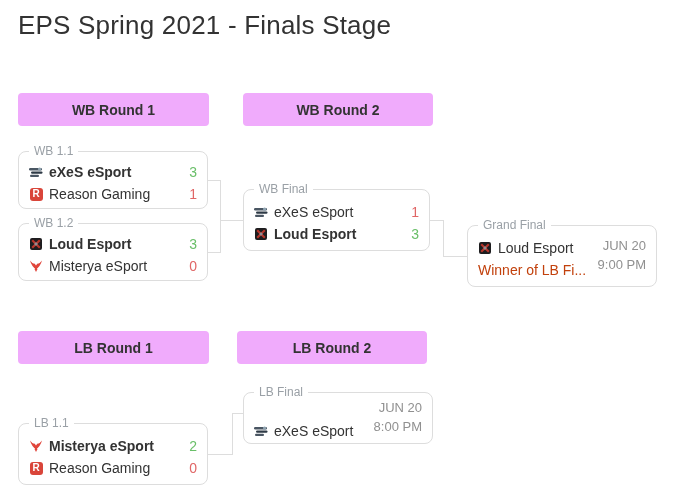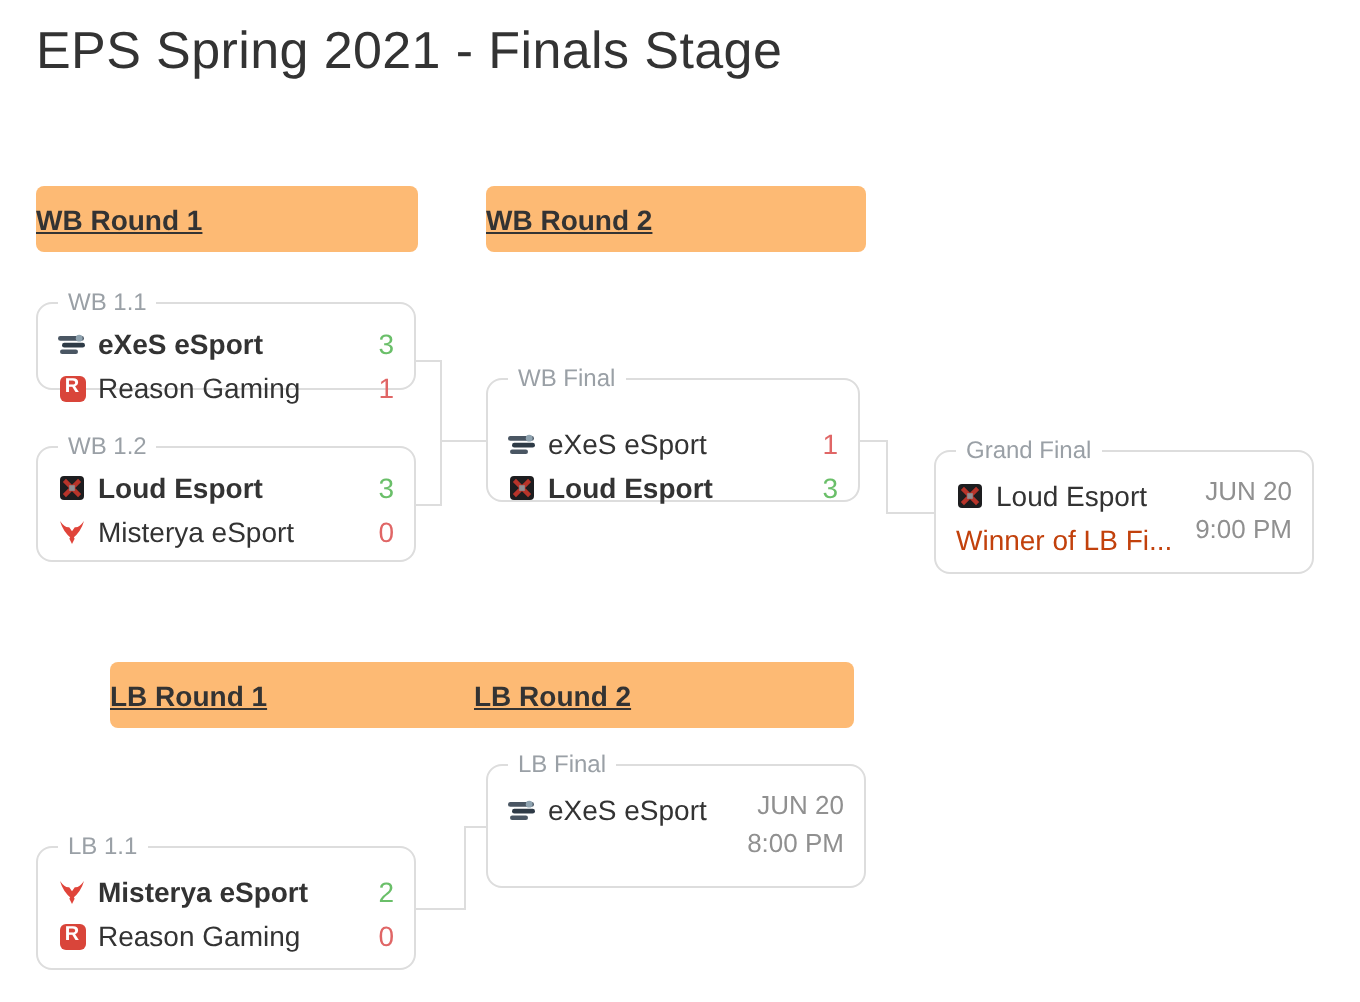--- a/index.html
+++ b/index.html
@@ -1,23 +1,23 @@
 <!DOCTYPE html>
 <html><head>
 <meta charset="utf-8">
 <style>
   html,body{margin:0;padding:0;background:#fff;}
   body{font-family:"Liberation Sans","DejaVu Sans",sans-serif;color:#333;}
   .canvas{position:relative;width:680px;height:501px;background:#fff;overflow:hidden;}
 
   .page-title{position:absolute;left:18px;top:10px;font-size:26px;font-weight:400;color:#333;letter-spacing:.2px;}
 
-  .round-header{position:absolute;height:33px;background:#fdba74;border-radius:4px;
-    display:flex;align-items:center;justify-content:flex-start;
-    font-size:14px;font-weight:700;color:#333;text-decoration:underline;}
+  .round-header{position:absolute;height:33px;background:#f0abfc;border-radius:4px;
+    display:flex;align-items:center;justify-content:center;
+    font-size:14px;font-weight:700;color:#333;}
 
   .match{position:absolute;background:#fff;border:1px solid #ddd;border-radius:8px;
     box-sizing:border-box;padding:9px 0 6px 0;cursor:pointer;}
   .match-label{position:absolute;top:-8px;left:10px;background:#fff;padding:0 5px;
     font-size:12px;color:#9aa0a6;white-space:nowrap;}
   .team{display:flex;align-items:center;height:22px;padding:0 10px;gap:6px;}
   .logo{width:14px;height:14px;flex:0 0 14px;display:inline-flex;align-items:center;justify-content:center;}
   .logo-box-r{width:13px;height:13px;background:#d9453a;border-radius:3px;color:#fff;
     font-size:10px;font-weight:700;display:flex;align-items:center;justify-content:center;line-height:1;}
   .tname{flex:1;font-size:14px;color:#333;white-space:nowrap;overflow:hidden;}
@@ -38,39 +38,39 @@
 <div class="canvas">
 
   <div class="page-title">EPS Spring 2021 - Finals Stage</div>
 
   <div class="round-header" style="left:18px;top:93px;width:191px;">
       <span>WB Round 1</span>
     </div>
   <div class="round-header" style="left:243px;top:93px;width:190px;">
       <span>WB Round 2</span>
     </div>
-  <div class="round-header" style="left:18px;top:331px;width:191px;margin-left:37px;">
+  <div class="round-header" style="left:18px;top:331px;width:191px;">
       <span>LB Round 1</span>
     </div>
   <div class="round-header" style="left:237px;top:331px;width:190px;">
       <span>LB Round 2</span>
     </div>
 
   <div class="line" style="left:208px;top:180px;width:13px;height:1px;"></div>
   <div class="line" style="left:208px;top:252px;width:13px;height:1px;"></div>
   <div class="line" style="left:220px;top:180px;width:1px;height:73px;"></div>
   <div class="line" style="left:220px;top:220px;width:23px;height:1px;"></div>
   <div class="line" style="left:430px;top:220px;width:13px;height:1px;"></div>
   <div class="line" style="left:443px;top:220px;width:1px;height:37px;"></div>
   <div class="line" style="left:443px;top:256px;width:24px;height:1px;"></div>
   <div class="line" style="left:208px;top:454px;width:25px;height:1px;"></div>
   <div class="line" style="left:232px;top:413px;width:1px;height:42px;"></div>
   <div class="line" style="left:232px;top:413px;width:11px;height:1px;"></div>
 
-  <div class="match" style="left:18px;top:151px;width:190px;height:44px;">
+  <div class="match" style="left:18px;top:151px;width:190px;height:58px;">
     <span class="match-label">WB 1.1</span>
     <div class="team winner">
       <span class="logo">
         <svg width="14" height="14" viewBox="0 0 14 14">
             <rect x="0" y="3" width="13" height="2.4" rx="1.2" fill="#4a5663"></rect>
             <rect x="2" y="6.4" width="11.5" height="2.4" rx="1.2" fill="#2e3a46"></rect>
             <rect x="1" y="9.8" width="9" height="2.2" rx="1.1" fill="#4a5663"></rect>
             <circle cx="10.6" cy="4.1" r="1.7" fill="#8fa3b0"></circle>
           </svg>
       </span>
@@ -104,21 +104,21 @@
         <svg width="14" height="14" viewBox="0 0 14 14">
             <path d="M1 1.5 Q2.5 7 7 10.5 Q11.5 7 13 1.5 Q10.5 5 8.4 4.6 L7 6.6 L5.6 4.6 Q3.5 5 1 1.5 Z" fill="#e0443a"></path>
             <path d="M7 7.6 L8.3 10.4 L7 13 L5.7 10.4 Z" fill="#e0443a"></path>
           </svg>
       </span>
       <span class="tname">Misterya eSport</span>
       <span class="score loss">0</span>
     </div>
   </div>
 
-  <div class="match" style="left:243px;top:189px;width:187px;height:62px;padding-top:21px;">
+  <div class="match" style="left:243px;top:189px;width:187px;height:62px;padding-top:11px;">
     <span class="match-label">WB Final</span>
     <div class="team">
       <span class="logo">
         <svg width="14" height="14" viewBox="0 0 14 14">
             <rect x="0" y="3" width="13" height="2.4" rx="1.2" fill="#4a5663"></rect>
             <rect x="2" y="6.4" width="11.5" height="2.4" rx="1.2" fill="#2e3a46"></rect>
             <rect x="1" y="9.8" width="9" height="2.2" rx="1.1" fill="#4a5663"></rect>
             <circle cx="10.6" cy="4.1" r="1.7" fill="#8fa3b0"></circle>
           </svg>
       </span>
@@ -152,21 +152,21 @@
     </div>
     <div class="team">
       <span class="tname placeholder">Winner of LB Fi...</span>
     </div>
     <div class="schedule">
       <div>JUN 20</div>
       <div>9:00 PM</div>
     </div>
   </div>
 
-  <div class="match teams-narrow" style="left:243px;top:382px;width:190px;height:62px;padding-top:11px;">
+  <div class="match teams-narrow" style="left:243px;top:392px;width:190px;height:52px;padding-top:27px;">
     <span class="match-label">LB Final</span>
     <div class="team">
       <span class="logo">
         <svg width="14" height="14" viewBox="0 0 14 14">
             <rect x="0" y="3" width="13" height="2.4" rx="1.2" fill="#4a5663"></rect>
             <rect x="2" y="6.4" width="11.5" height="2.4" rx="1.2" fill="#2e3a46"></rect>
             <rect x="1" y="9.8" width="9" height="2.2" rx="1.1" fill="#4a5663"></rect>
             <circle cx="10.6" cy="4.1" r="1.7" fill="#8fa3b0"></circle>
           </svg>
       </span>

